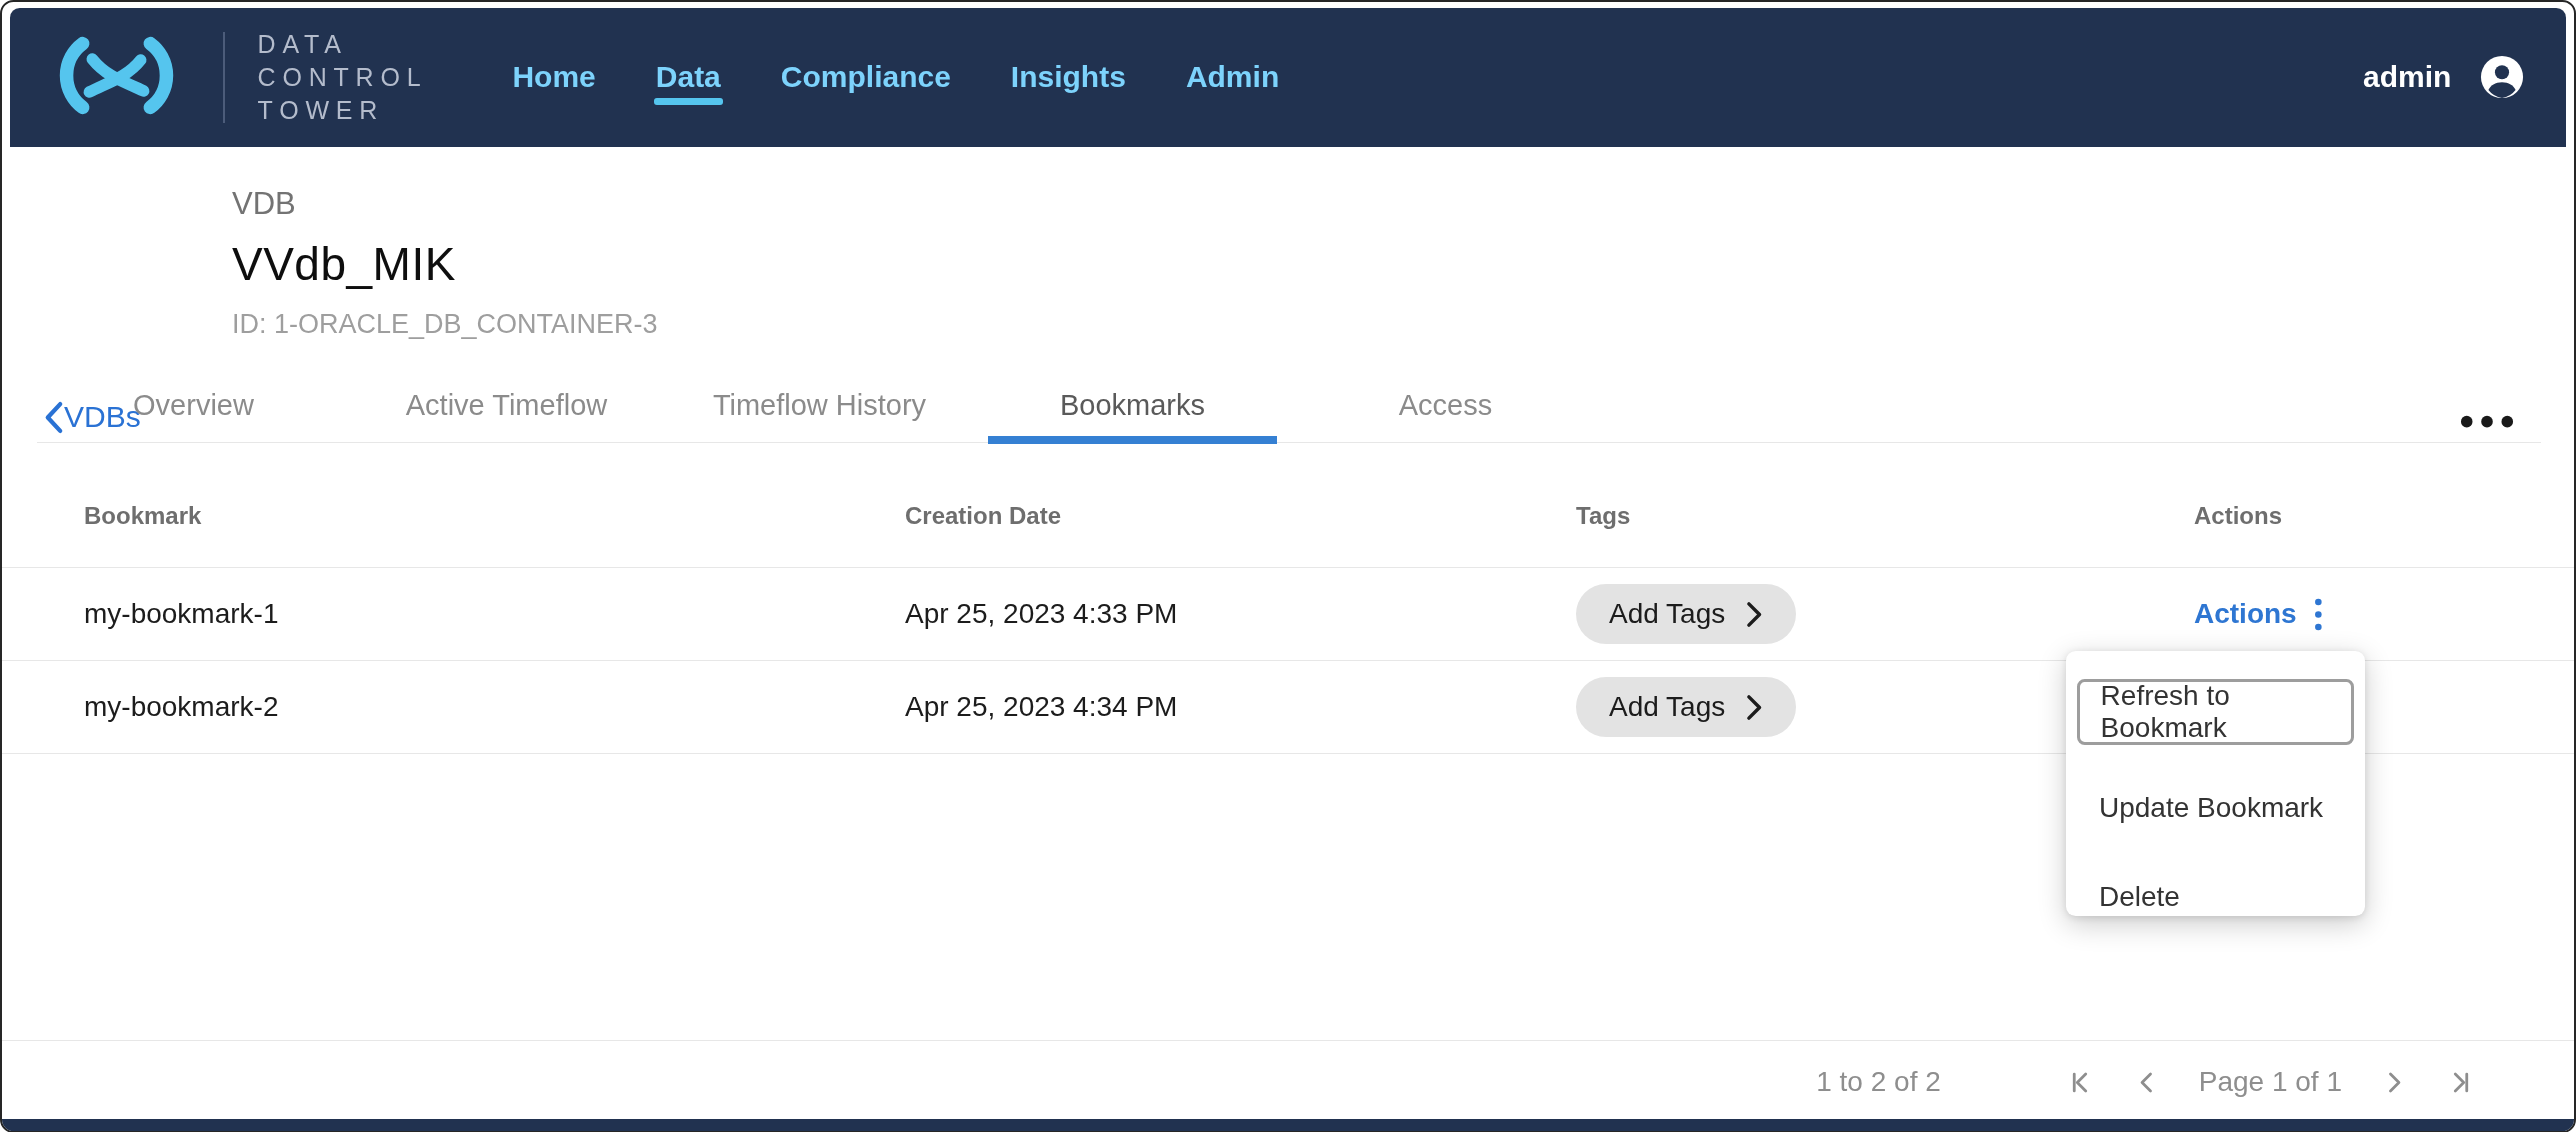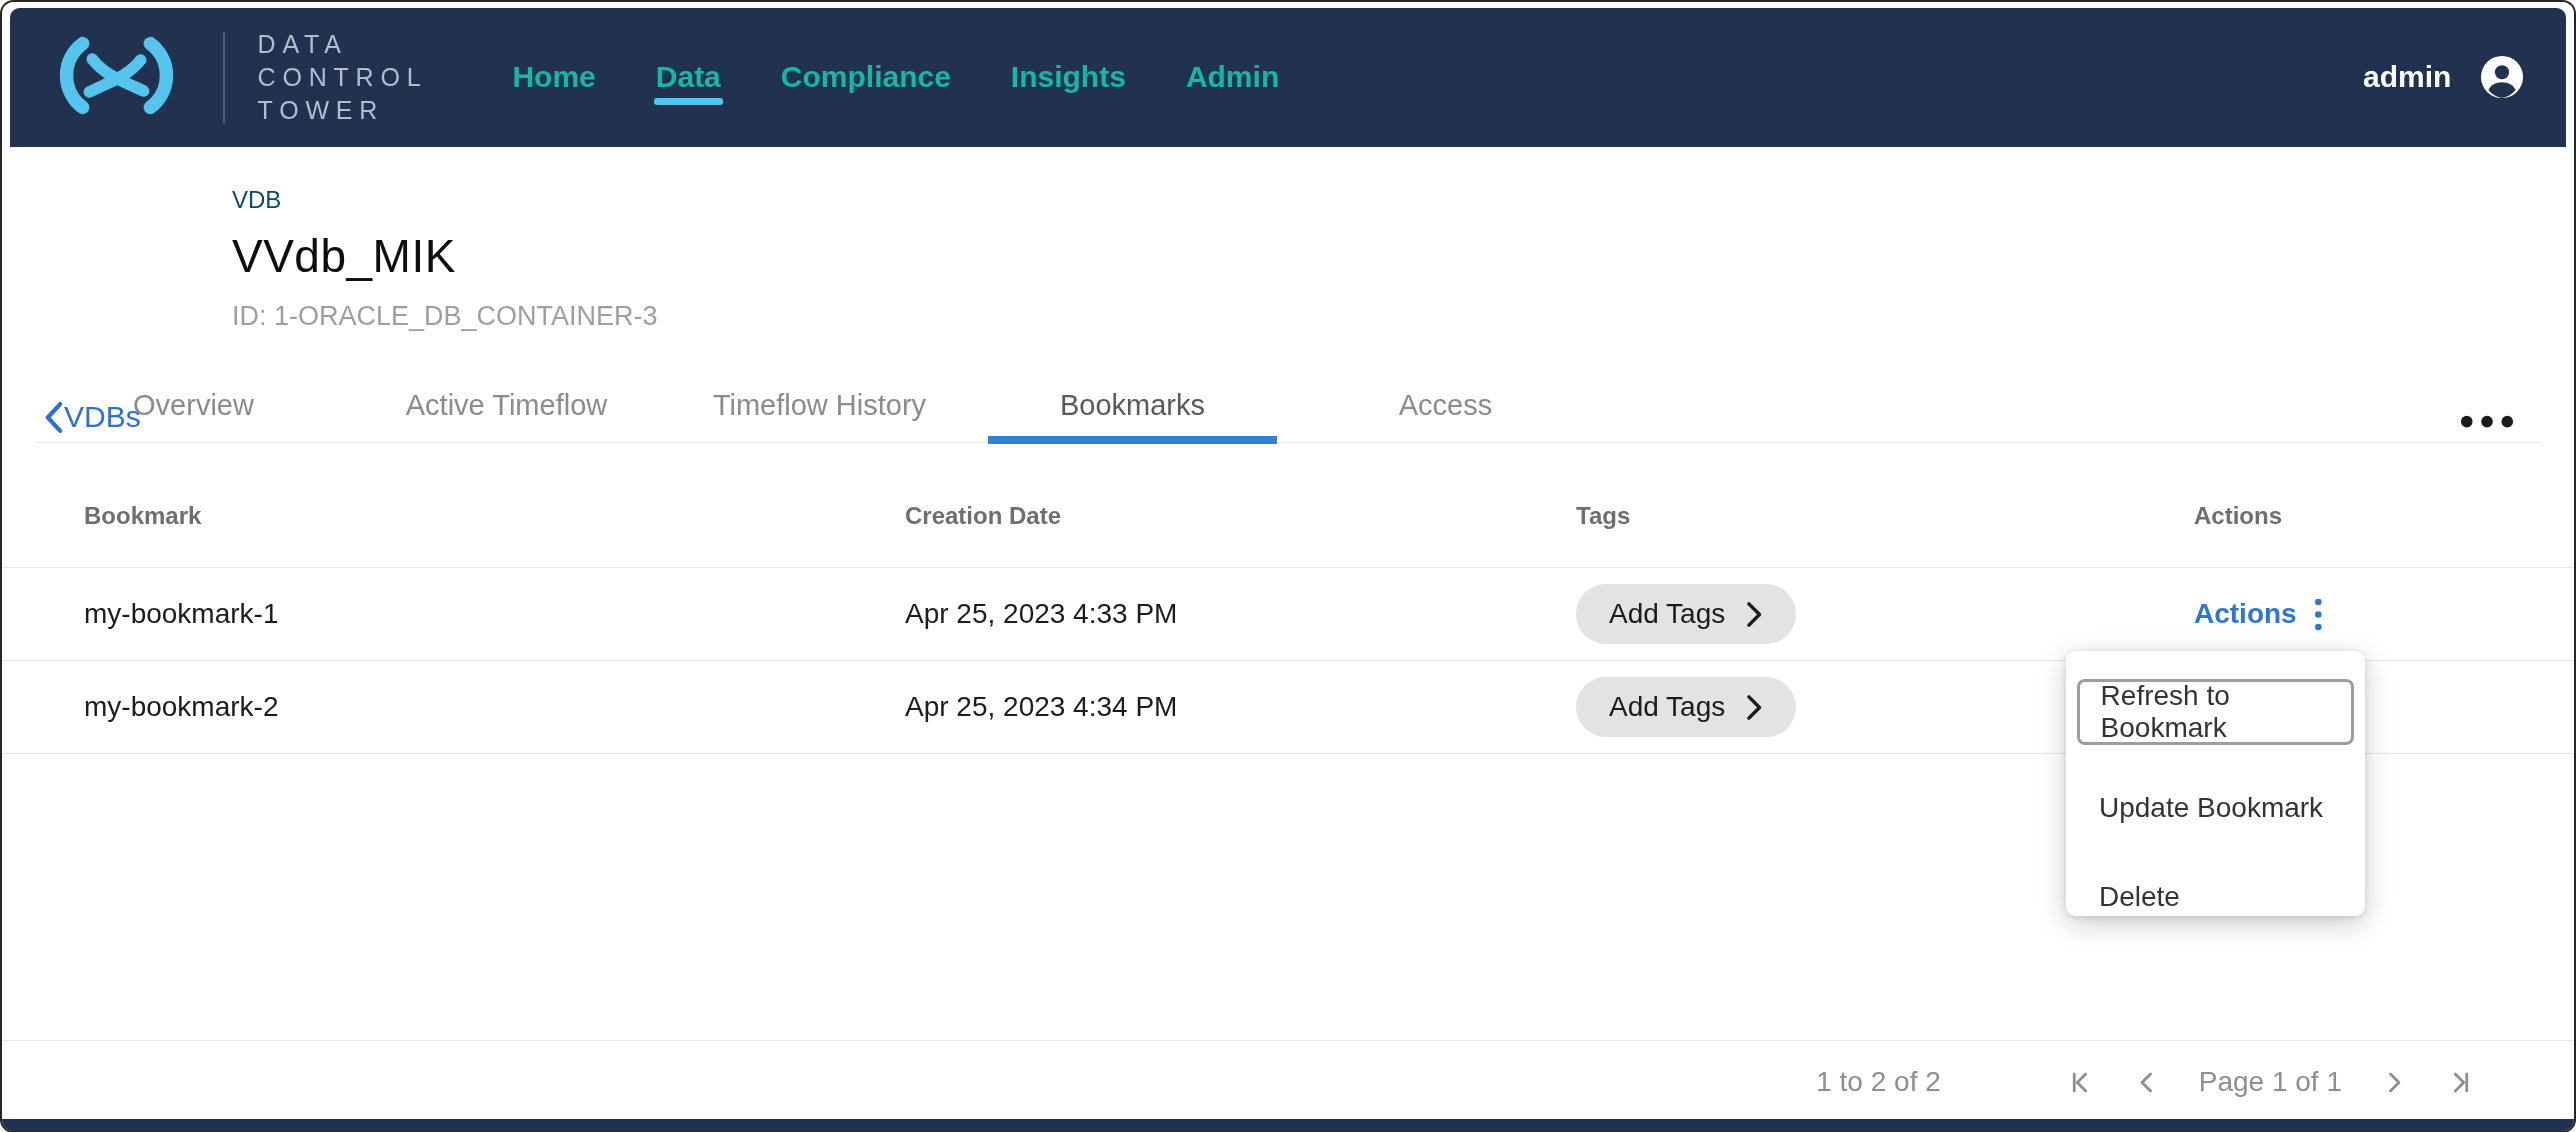--- a/index.html
+++ b/index.html
@@ -13,32 +13,32 @@
   .navbar{
     position:absolute;top:5.8px;left:7.7px;right:7.7px;height:139px;
     background:#213250;border-radius:9.7px 9.7px 0 0;
     display:flex;align-items:center;padding:0 42px 0 33px;justify-content:space-between;
   }
   .brand{display:flex;align-items:center;gap:33px;height:100%;}
   .brand-divider{width:1.9px;height:91px;background:#4c5c7a;}
   .wordmark{color:#b4bccc;font-size:25px;letter-spacing:6.8px;line-height:33px;font-weight:500;}
   .nav-items{display:flex;margin-left:85px;gap:60px;height:100%;}
   .nav-item{display:flex;align-items:center;height:100%;position:relative;
-    color:#14b8a6;font-size:30px;font-weight:bold;cursor:pointer;}
+    color:#7dd3fc;font-size:30px;font-weight:bold;cursor:pointer;}
   .nav-item.active::after{
     content:"";position:absolute;left:-1.9px;right:-1.9px;bottom:42px;height:6.8px;
     background:#55c5ee;border-radius:2.9px;}
   .nav-user{margin-left:auto;display:flex;align-items:center;gap:29px;
     color:#ffffff;font-size:30px;font-weight:bold;}
   
   .page-header{position:absolute;top:145px;left:0;right:0;height:241px;background:#fff;}
   .back-link{position:absolute;left:41px;top:253px;display:flex;align-items:flex-end;gap:0;
     color:#2a72d4;font-size:30px;cursor:pointer;}
   .title-block{position:absolute;left:230px;top:39px;}
-  .entity-type{font-size:24px;color:#0c4a6e;}
+  .entity-type{font-size:31px;color:#737373;}
   .page-title{font-size:46px;color:#0e0e0e;font-weight:500;margin-top:15.4px;letter-spacing:0.5px;}
   .entity-id{font-size:27px;color:#9e9e9e;margin-top:17.4px;}
   .more-btn{position:absolute;right:51px;top:259px;cursor:pointer;padding:5.8px;}
   
   .tabs{position:absolute;top:366px;left:35px;right:33px;height:75px;
     display:flex;border-bottom:1.9px solid #e7e7e7;}
   .tab{width:313px;display:flex;align-items:center;justify-content:center;
     font-size:29px;color:#8b8b8b;position:relative;cursor:pointer;}
   .tab.active{color:#5a5a5a;}
   .tab.active::after{content:"";position:absolute;left:11.6px;right:11.6px;bottom:-1.9px;height:7.7px;

